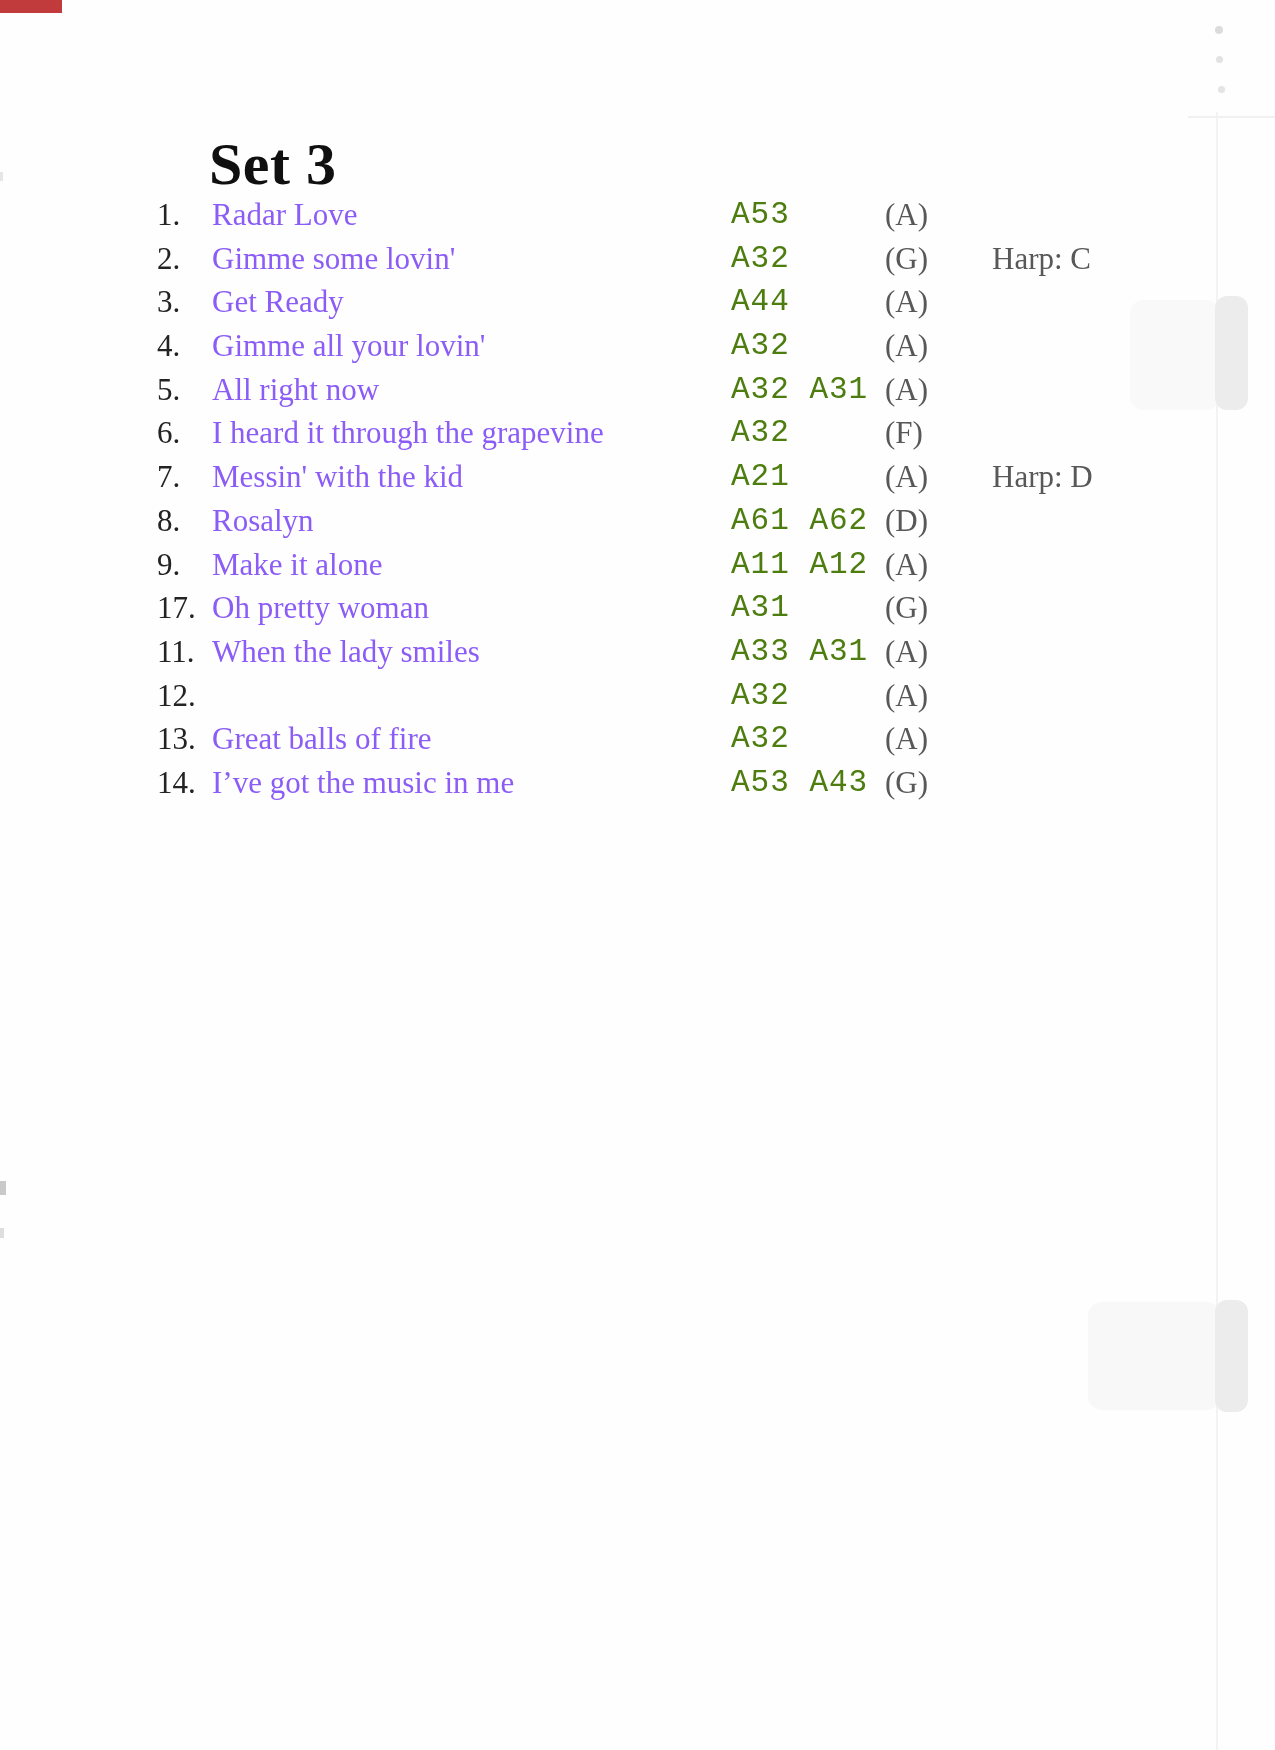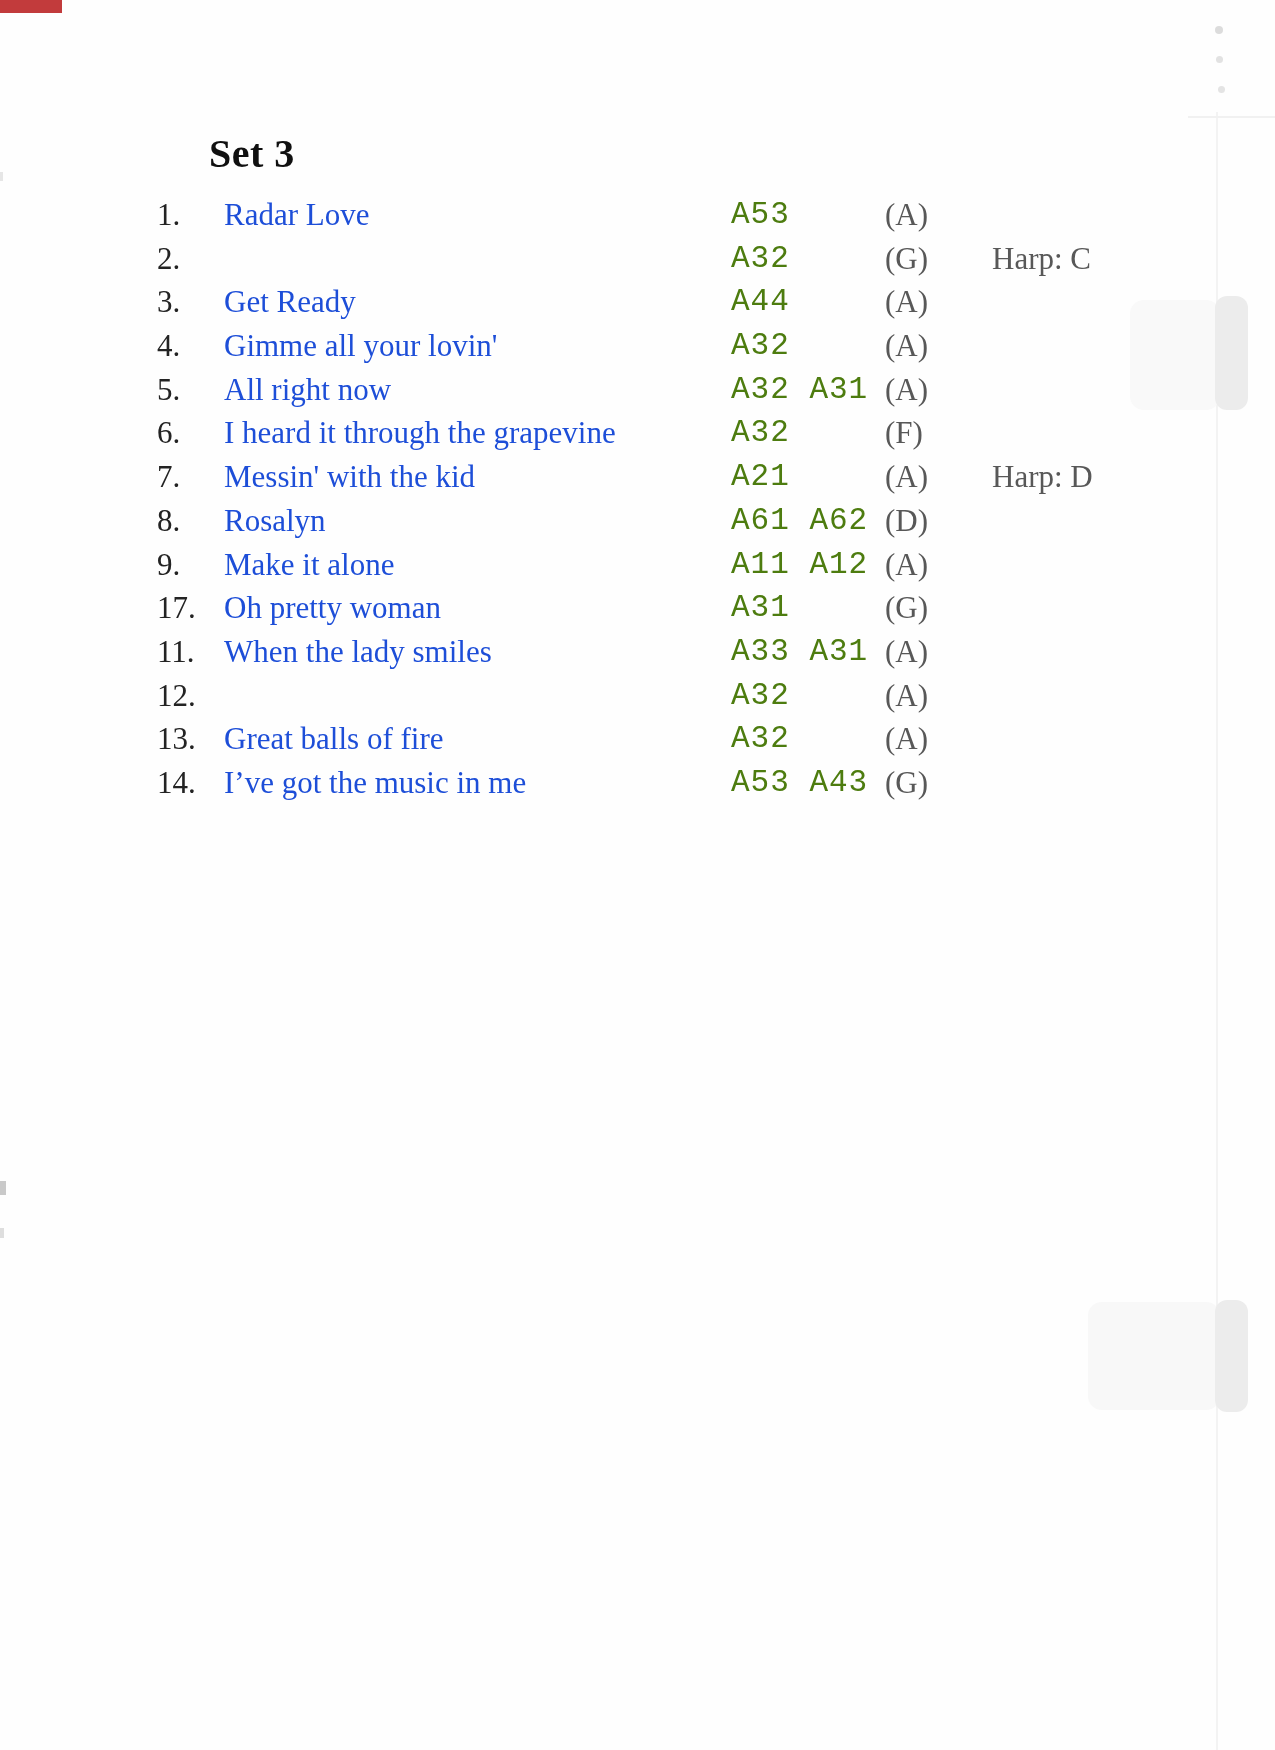--- a/index.html
+++ b/index.html
@@ -14,21 +14,21 @@
     background: #fefefe;
     overflow: hidden;
     font-family: "Liberation Serif", serif;
   }
 
   
   .set-title {
     position: absolute;
     left: 209px;
     top: 130px;
-    font-size: 40px;
+    font-size: 60px;
     font-weight: bold;
     color: #101010;
     letter-spacing: 0.5px;
   }
 
   
   .song-list {
     position: absolute;
     left: 0;
     top: 193px;
@@ -41,22 +41,22 @@
     font-size: 31px;
     white-space: nowrap;
   }
   .song-num {
     position: absolute;
     left: 157px;
     color: #232323;
   }
   .song-title {
     position: absolute;
-    left: 224px;
-    color: #1d4ed8;
+    left: 212px;
+    color: #8b5cf6;
   }
   .song-codes {
     position: absolute;
     left: 731px;
     color: #4d7c0f;
     letter-spacing: 1px;
     font-family: Liberation Mono, monospace;
   }
   .song-key {
     position: absolute;
@@ -129,20 +129,21 @@
   <div class="song-list">
       <div class="song-row">
       <span class="song-num">1.</span>
       <span class="song-title">Radar Love</span>
       <span class="song-codes">A53</span>
       <span class="song-key">(A)</span>
 
     </div>
       <div class="song-row">
       <span class="song-num">2.</span>
+      <span class="song-title">Gimme some lovin'</span>
       <span class="song-codes">A32</span>
       <span class="song-key">(G)</span>
       <span class="song-harp">Harp: C</span>
     </div>
       <div class="song-row">
       <span class="song-num">3.</span>
       <span class="song-title">Get Ready</span>
       <span class="song-codes">A44</span>
       <span class="song-key">(A)</span>
 

